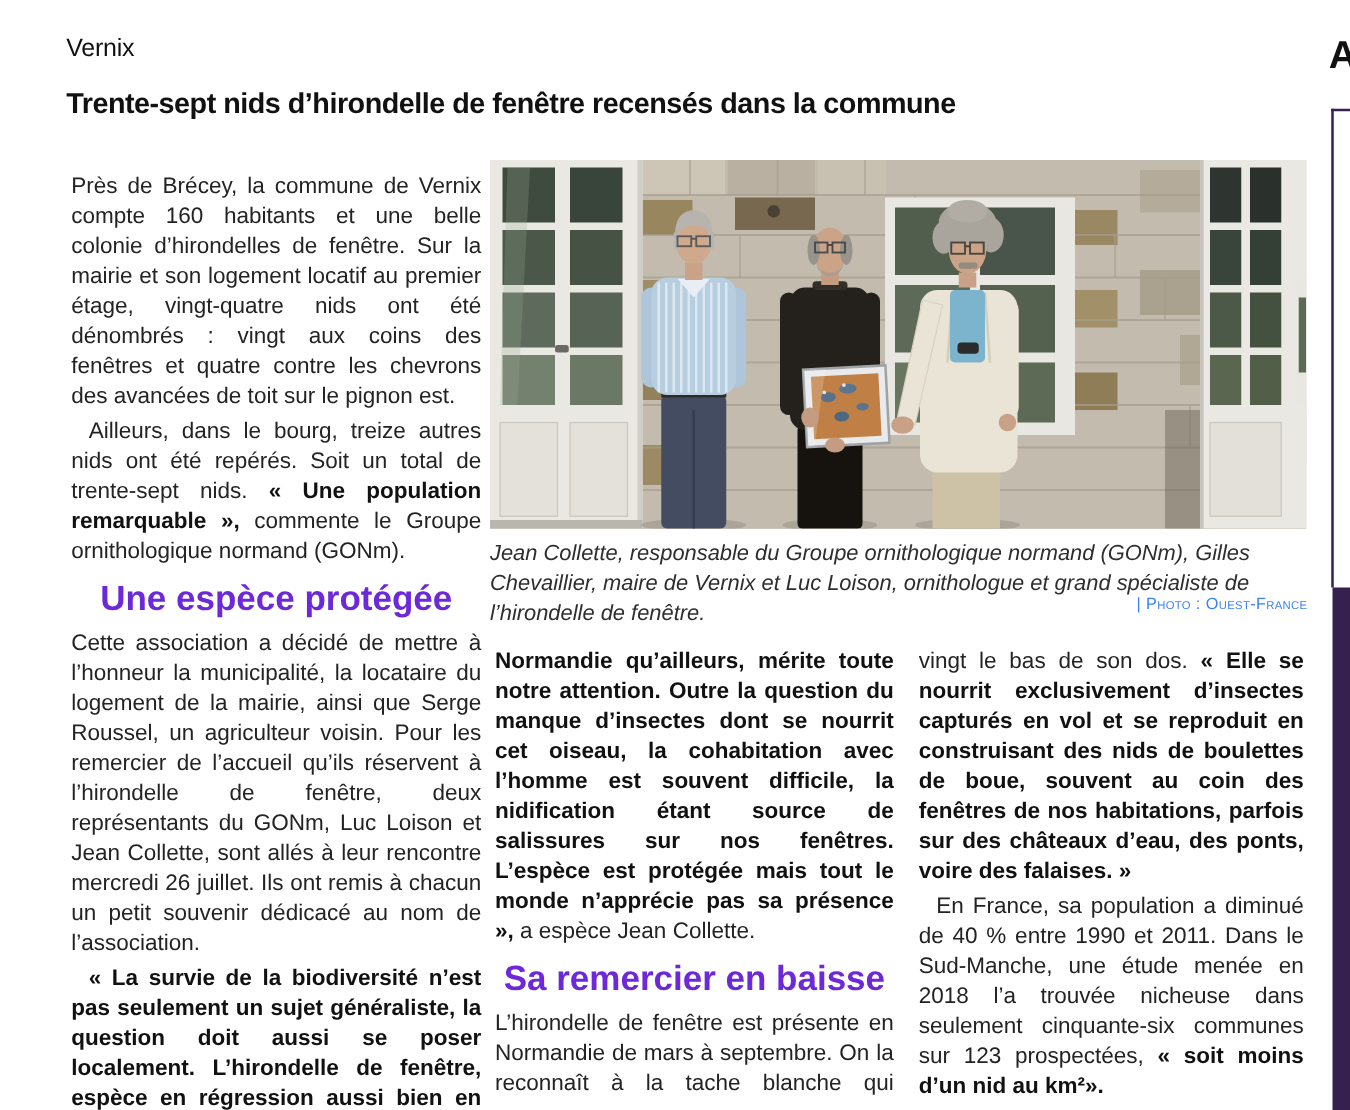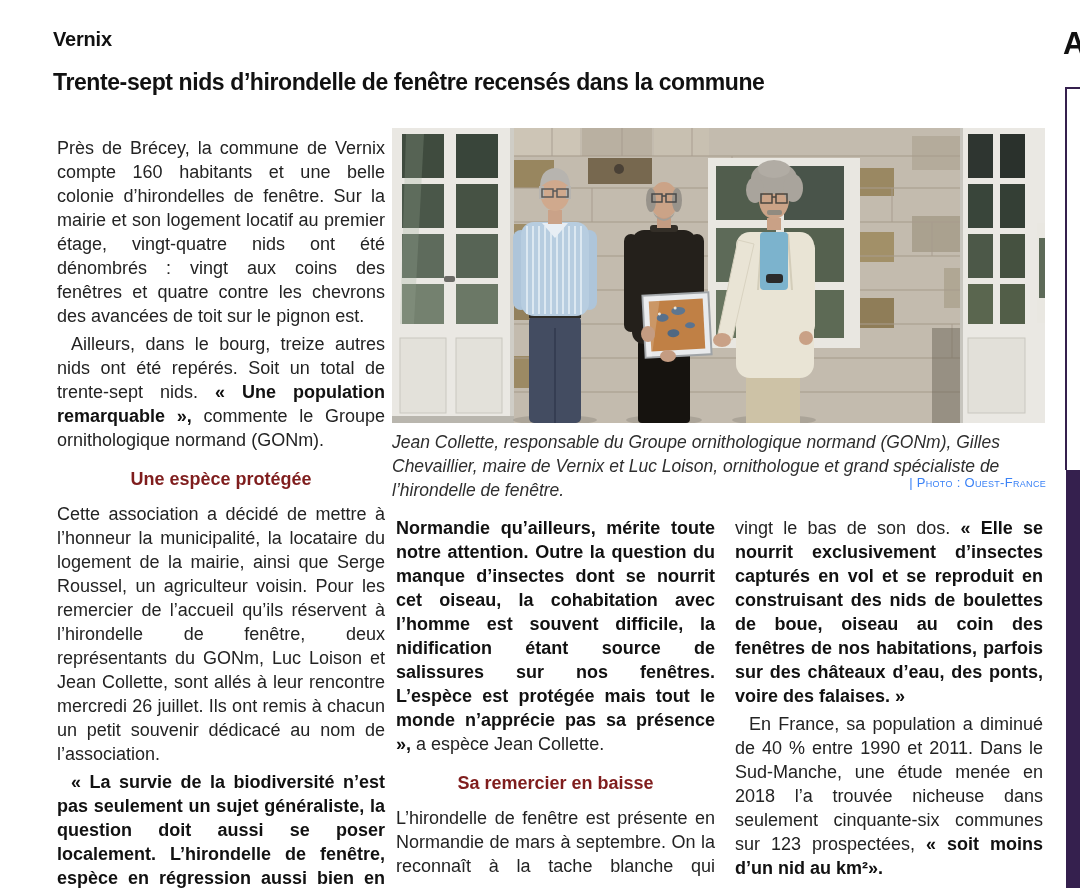--- a/index.html
+++ b/index.html
@@ -4,39 +4,39 @@
 <style>
   html,body{margin:0;padding:0;}
   body{
     width:1080px;height:888px;position:relative;overflow:hidden;
     background:#ffffff;color:#222;
     font-family:"Liberation Sans", sans-serif;
     -webkit-font-smoothing:antialiased;
   }
   .section-label{
     position:absolute;left:53px;top:28px;
-    font-size:20px;font-weight:bold;color:#111;letter-spacing:-0.2px;
+    font-size:20px;font-weight:normal;color:#111;letter-spacing:-0.2px;
   }
   .headline{
     position:absolute;left:53px;top:70px;width:1000px;margin:0;
     font-size:23px;font-weight:bold;color:#111;letter-spacing:-0.4px;line-height:1.1;
   }
   .col{
     position:absolute;font-size:18px;line-height:24px;
     text-align:justify;color:#232323;hyphens:auto;
   }
   .col1{left:53px;top:132px;width:336px;}
   .col2{left:392px;top:512px;width:327px;}
   .col3{left:731px;top:512px;width:316px;}
   .col p{margin:4px;}
   .indent{text-indent:14px;}
   .cont{text-align-last:justify;}
   b,.bold{font-weight:bold;color:#111;}
   .subhead{
-    font-size:18px;font-weight:bold;color:#7f1d1d;
+    font-size:28px;font-weight:bold;color:#6d28d9;
     text-align:center;text-align-last:center;
     margin:15px 0 11px 0;
   }
   .photo{
     position:absolute;left:392px;top:128px;width:653px;height:295px;
     overflow:hidden;background:#c3bbae;
   }
   .caption{
     position:absolute;left:392px;top:430px;width:656px;height:66px;
     font-size:17.5px;line-height:24px;font-style:italic;color:#2e2e2e;
@@ -230,19 +230,19 @@
   <p class="indent bold cont">« La survie de la biodiversité n’est pas seulement un sujet généraliste, la question doit aussi se poser localement. L’hirondelle de fenêtre, espèce en régression aussi bien en</p>
 </div>
 
 <div class="col col2">
   <p><b>Normandie qu’ailleurs, mérite toute notre attention. Outre la question du manque d’insectes dont se nourrit cet oiseau, la cohabitation avec l’homme est souvent difficile, la nidification étant source de salissures sur nos fenêtres. L’espèce est protégée mais tout le monde n’apprécie pas sa présence », </b><span>a espèce Jean Collette.</span></p>
   <h2 class="subhead">Sa remercier en baisse</h2>
   <p class="cont">L’hirondelle de fenêtre est présente en Normandie de mars à septembre. On la reconnaît à la tache blanche qui</p>
 </div>
 
 <div class="col col3">
-  <p><span>vingt le bas de son dos. </span><b>« Elle se nourrit exclusivement d’insectes capturés en vol et se reproduit en construisant des nids de boulettes de boue, oiseau au coin des fenêtres de nos habitations, parfois sur des châteaux d’eau, des ponts, voire des falaises. »</b></p>
+  <p><span>vingt le bas de son dos. </span><b>« Elle se nourrit exclusivement d’insectes capturés en vol et se reproduit en construisant des nids de boulettes de boue, souvent au coin des fenêtres de nos habitations, parfois sur des châteaux d’eau, des ponts, voire des falaises. »</b></p>
   <p class="indent"><span>En France, sa population a diminué de 40 % entre 1990 et 2011. Dans le Sud-Manche, une étude menée en 2018 l’a trouvée nicheuse dans seulement cinquante-six communes sur 123 prospectées, </span><b>« soit moins d’un nid au km²».</b></p>
 </div>
 
 <div class="partial-letter">A</div>
 <div class="adjacent-box"></div>
 <div class="purple-bar"></div>
 
 </body></html>

